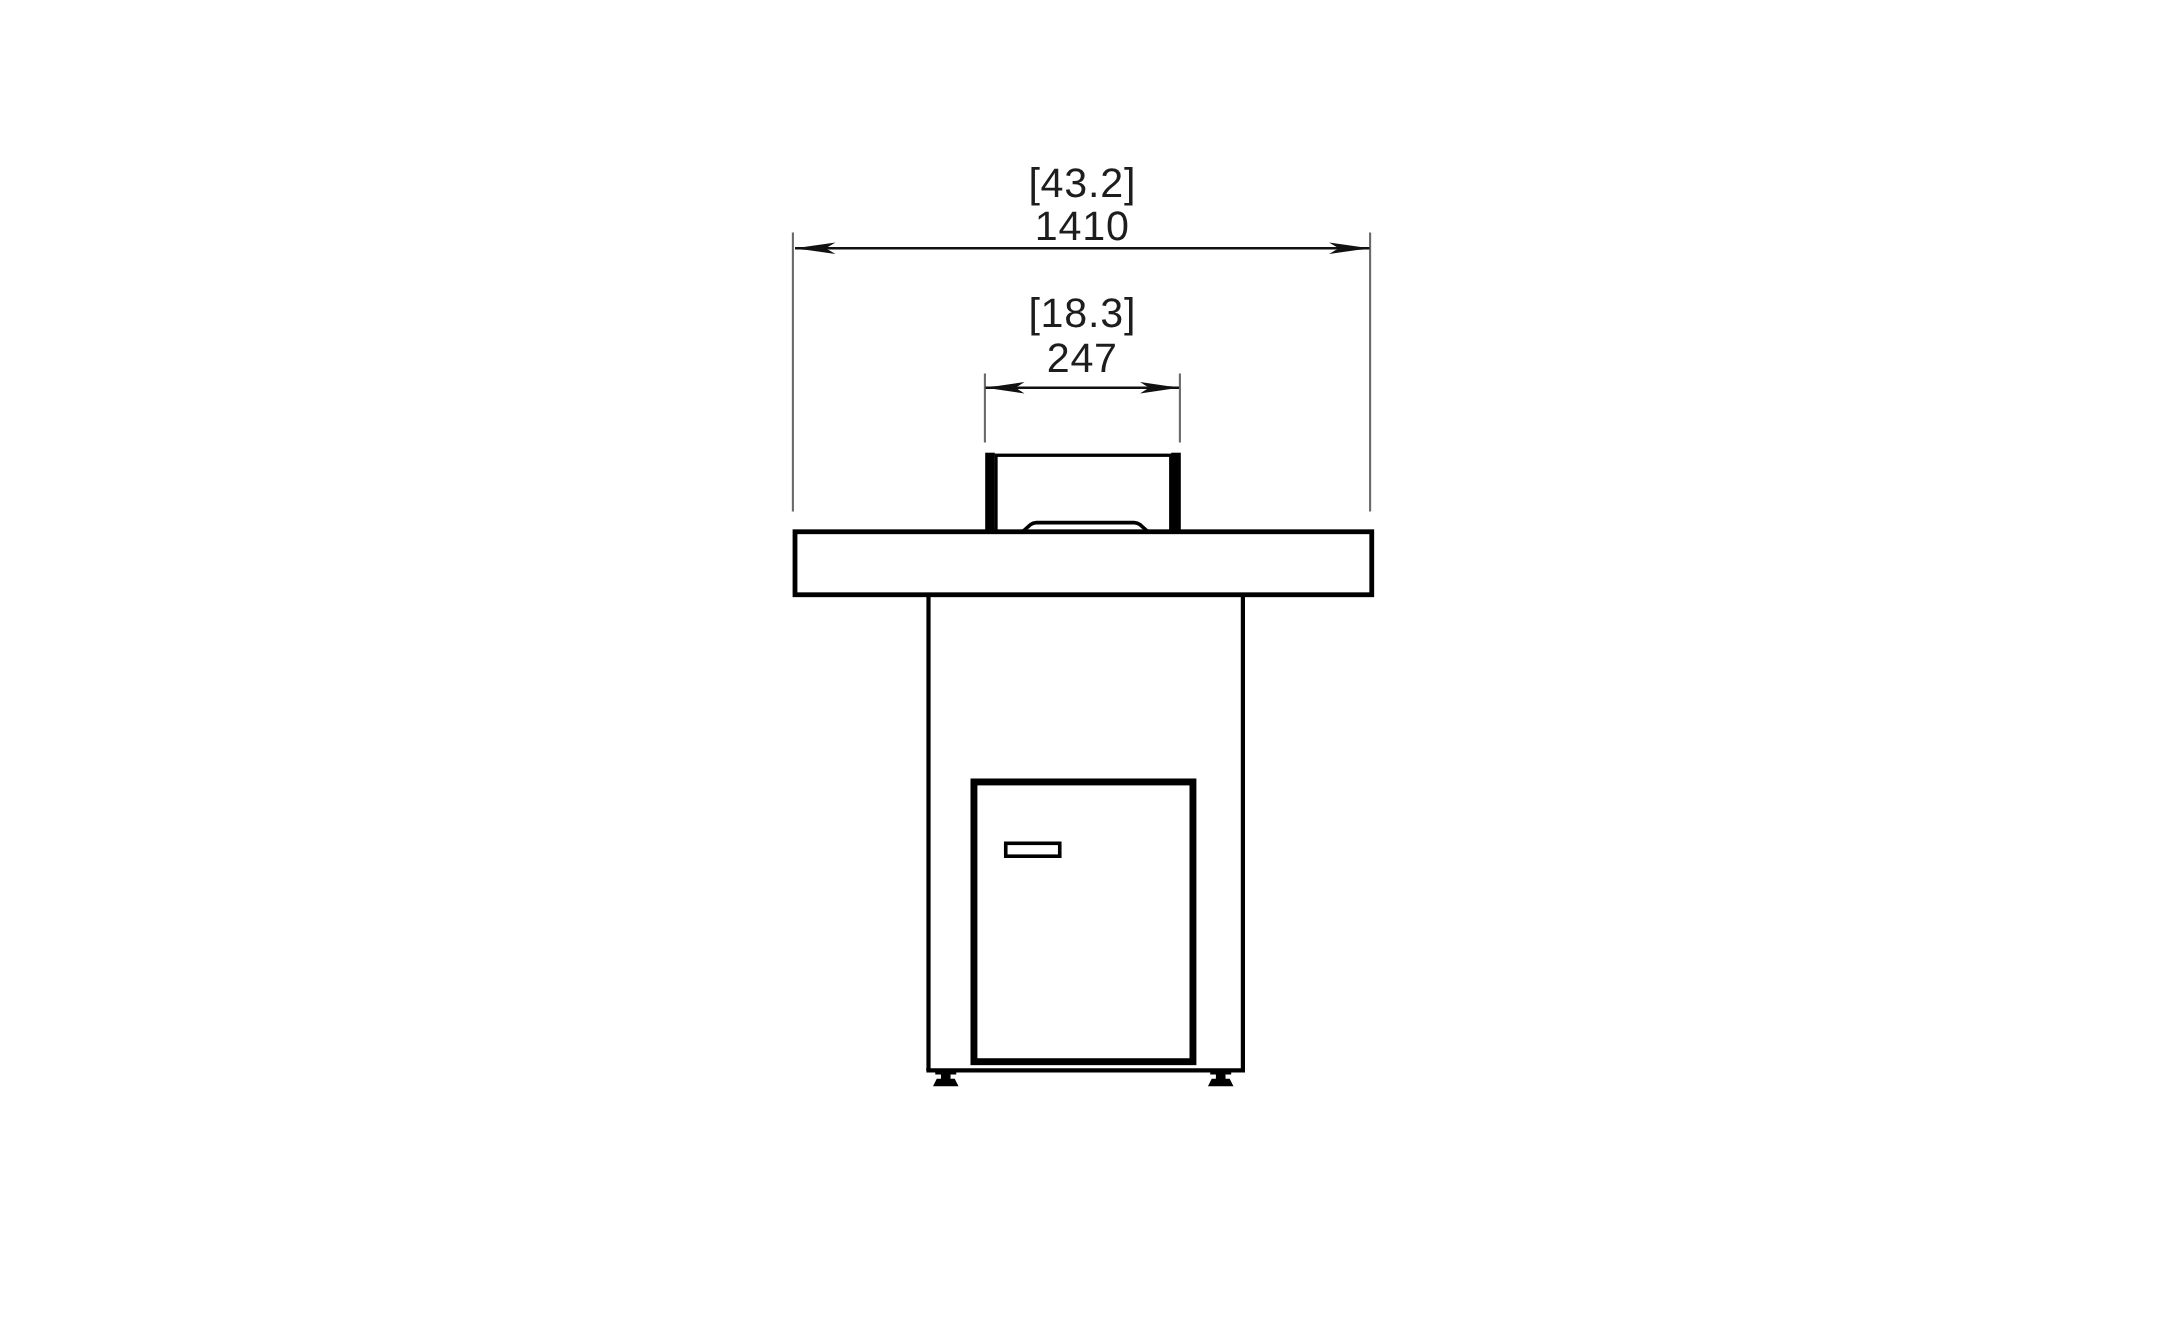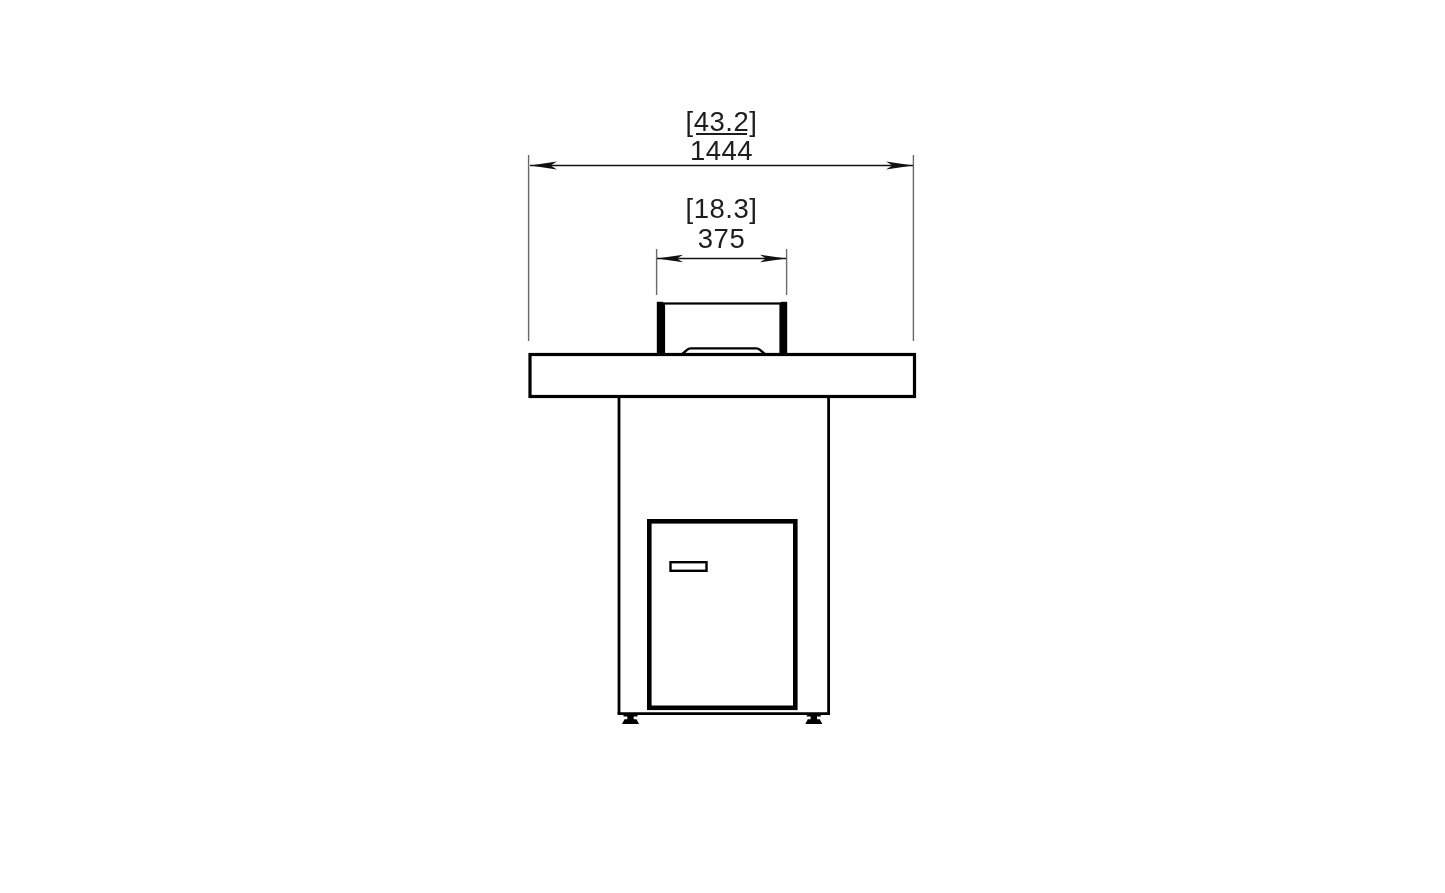--- a/index.html
+++ b/index.html
@@ -26,21 +26,21 @@
     position: absolute;
     left: 521px;
     width: 401px;
     text-align: center;
     font-size: 27.5px;
     line-height: 31px;
     color: #1d1d1d;
     letter-spacing: 0.5px;
     white-space: nowrap;
   }
-  .dim-label.l1a { top: 106px; text-decoration: underline; }
+  .dim-label.l1a { top: 106px; }
   .dim-label.l1b { top: 135px; }
   .dim-label.l2a { top: 193px; }
   .dim-label.l2b { top: 223px; }
 </style>
 </head>
 <body>
 
 <div class="canvas">
 
   <svg class="drawing-svg" viewBox="0 0 1445 893">
@@ -71,17 +71,17 @@
     <line x1="617.6" y1="713.6" x2="830" y2="713.6" stroke="#000000" stroke-width="2.8"></line>
 
     <rect x="649.3" y="521.3" width="146" height="186.5" fill="#ffffff" stroke="#000000" stroke-width="4.6"></rect>
     <rect x="670.5" y="562.2" width="36" height="8.6" fill="#ffffff" stroke="#000000" stroke-width="2.4"></rect>
 
     <path transform="translate(630.5,713.6)" d="M -7,0 L 7,0 L 7,2.8 L 3.2,2.8 L 3.2,5.6 L 6,5.6 L 8.5,10.5 L -8.5,10.5 L -6,5.6 L -3.2,5.6 L -3.2,2.8 L -7,2.8 Z" fill="#000000"></path>
     <path transform="translate(813.8,713.6)" d="M -7,0 L 7,0 L 7,2.8 L 3.2,2.8 L 3.2,5.6 L 6,5.6 L 8.5,10.5 L -8.5,10.5 L -6,5.6 L -3.2,5.6 L -3.2,2.8 L -7,2.8 Z" fill="#000000"></path>
   </svg>
 
   <div class="dim-label l1a">[43.2]</div>
-  <div class="dim-label l1b">1444</div>
+  <div class="dim-label l1b">1410</div>
   <div class="dim-label l2a">[18.3]</div>
-  <div class="dim-label l2b">375</div>
+  <div class="dim-label l2b">247</div>
 
 </div>
 
 </body></html>

